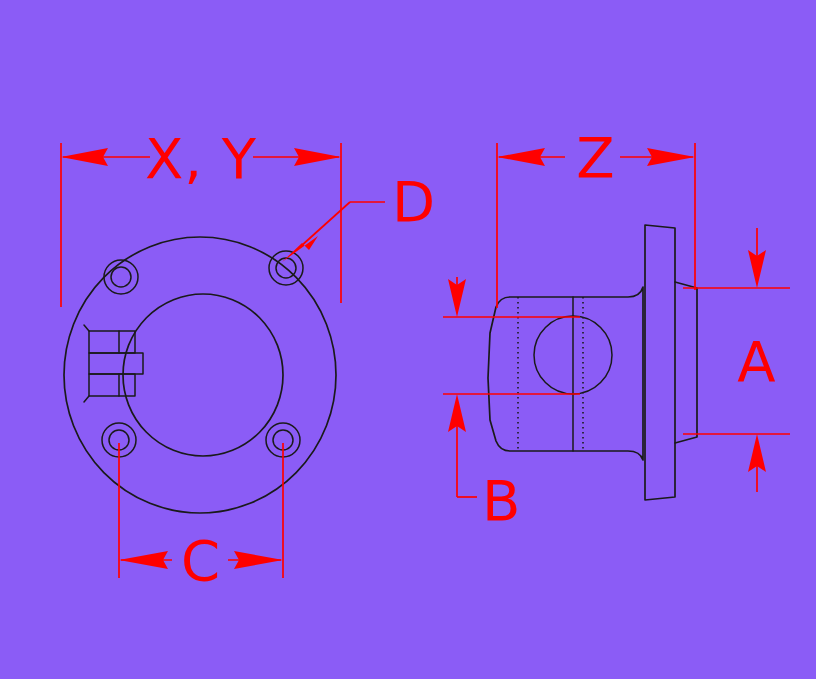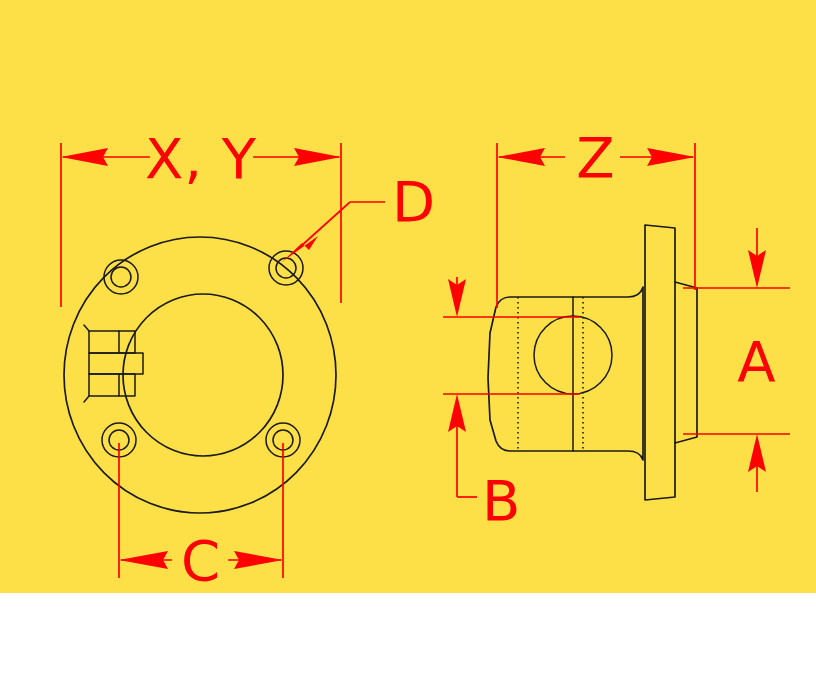--- a/index.html
+++ b/index.html
@@ -6,22 +6,22 @@
     margin: 0;
     padding: 0;
     background: #ffffff;
   }
   body {
     font-family: "Liberation Sans", sans-serif;
   }
   #drawing-root {
     position: relative;
     width: 816px;
-    height: 593px;
-    background: #fde047;
+    height: 679px;
+    background: #8b5cf6;
     overflow: hidden;
     text-align: center;
   }
   svg.dwg {
     position: absolute;
     left: 0;
     top: 0;
     width: 816px;
     height: 679px;
     display: block;

